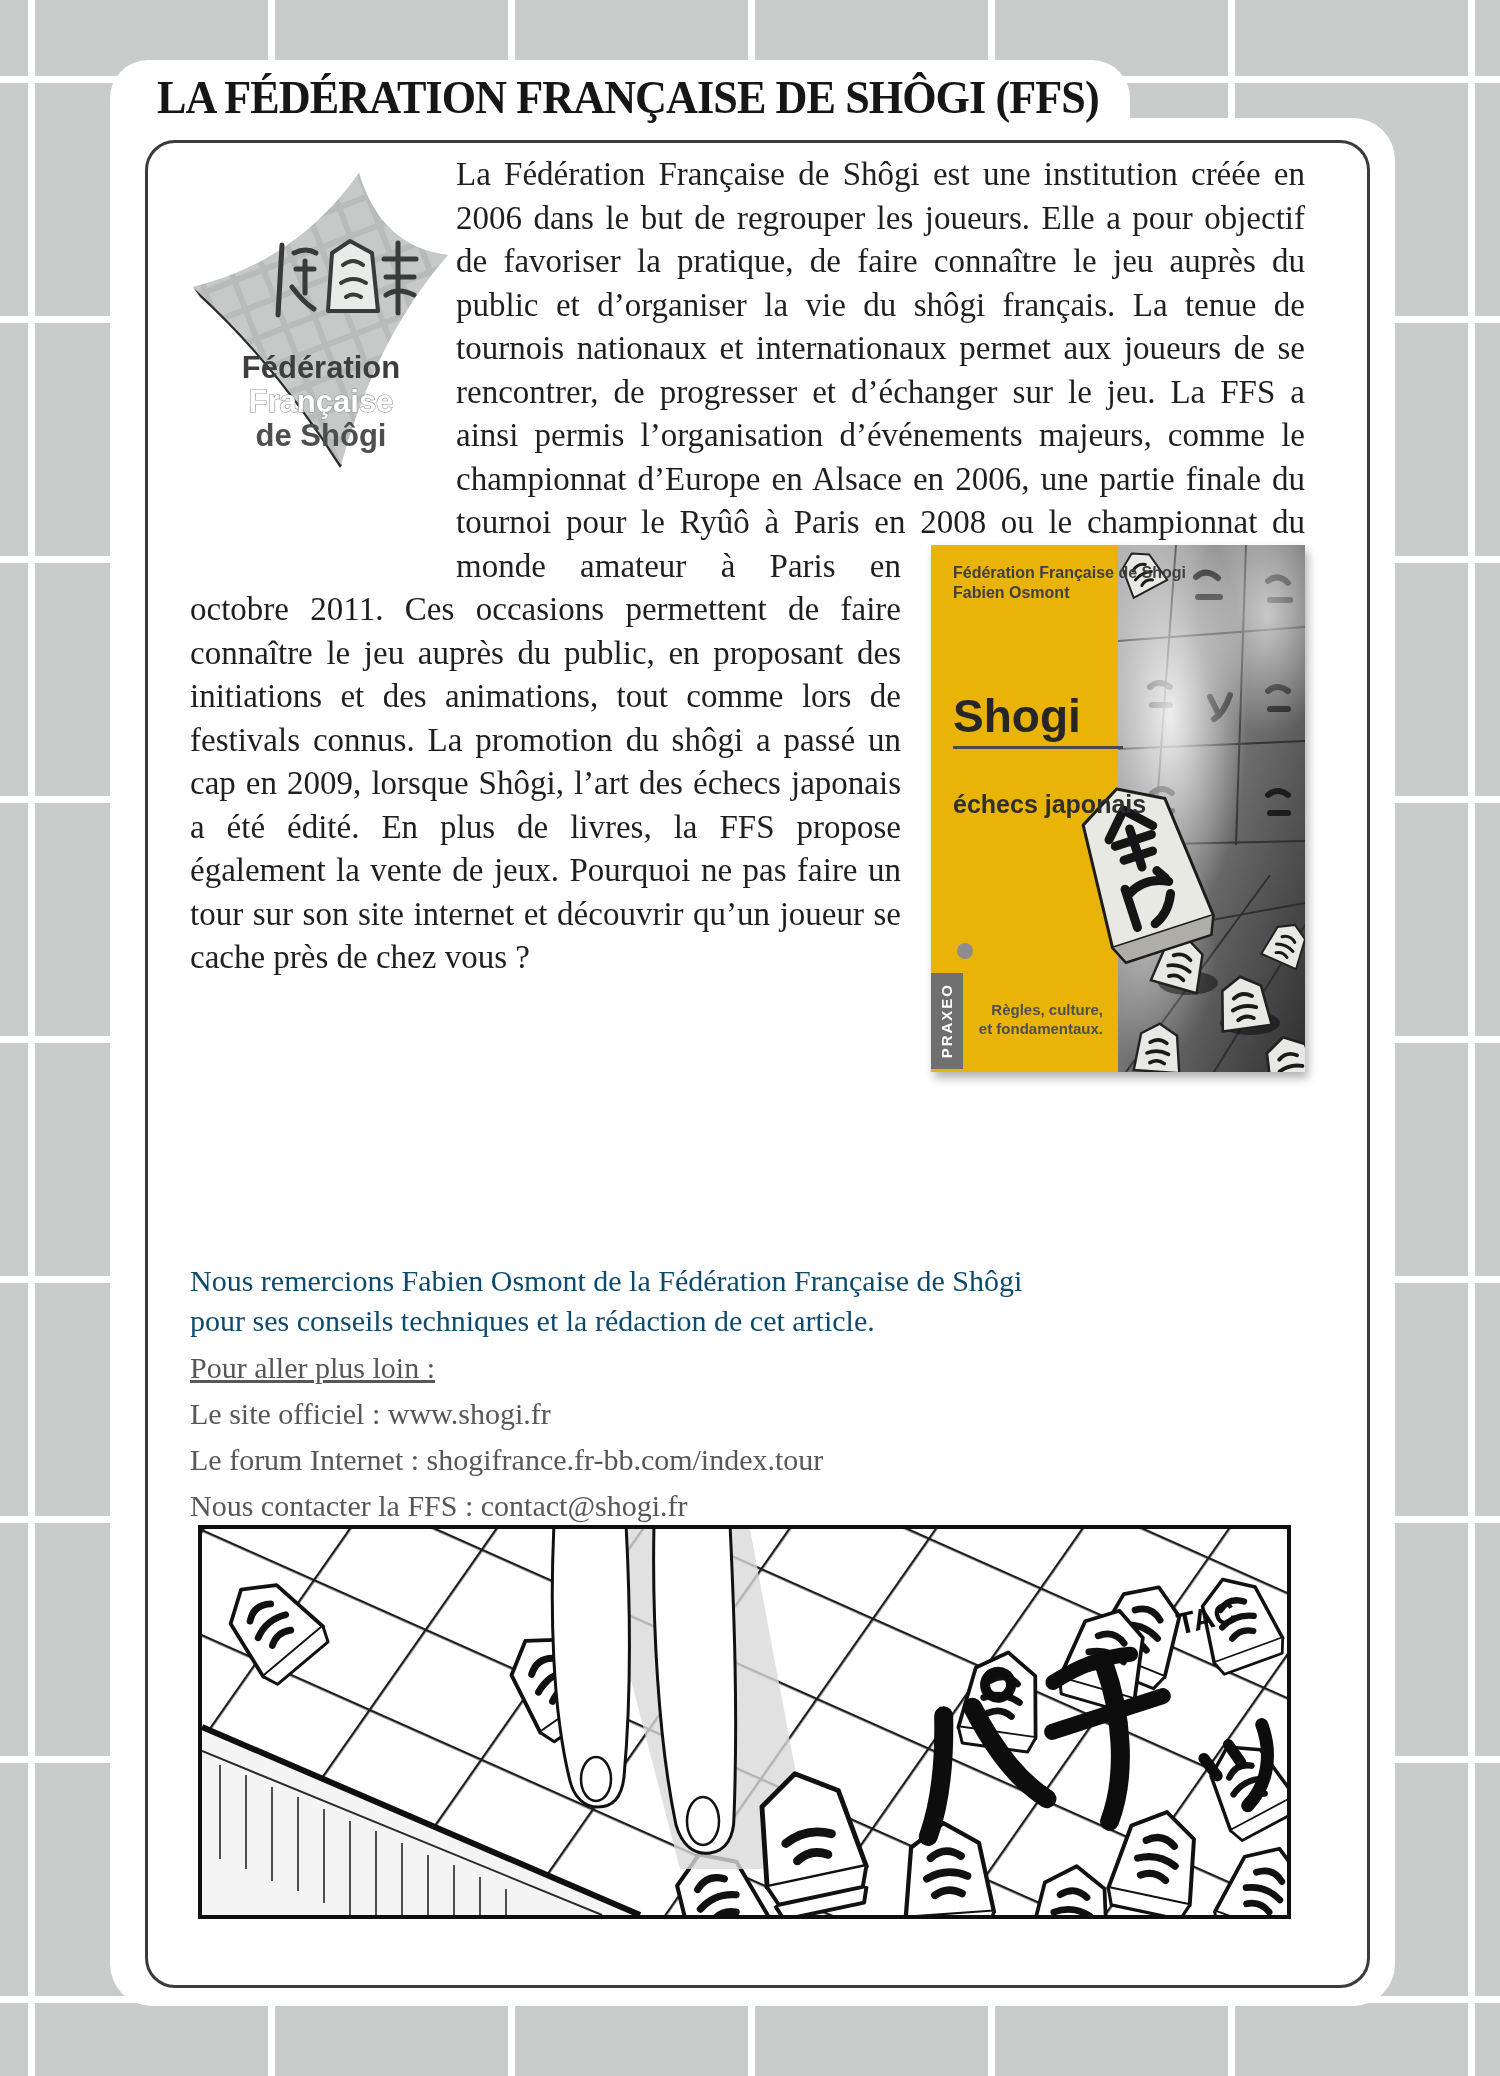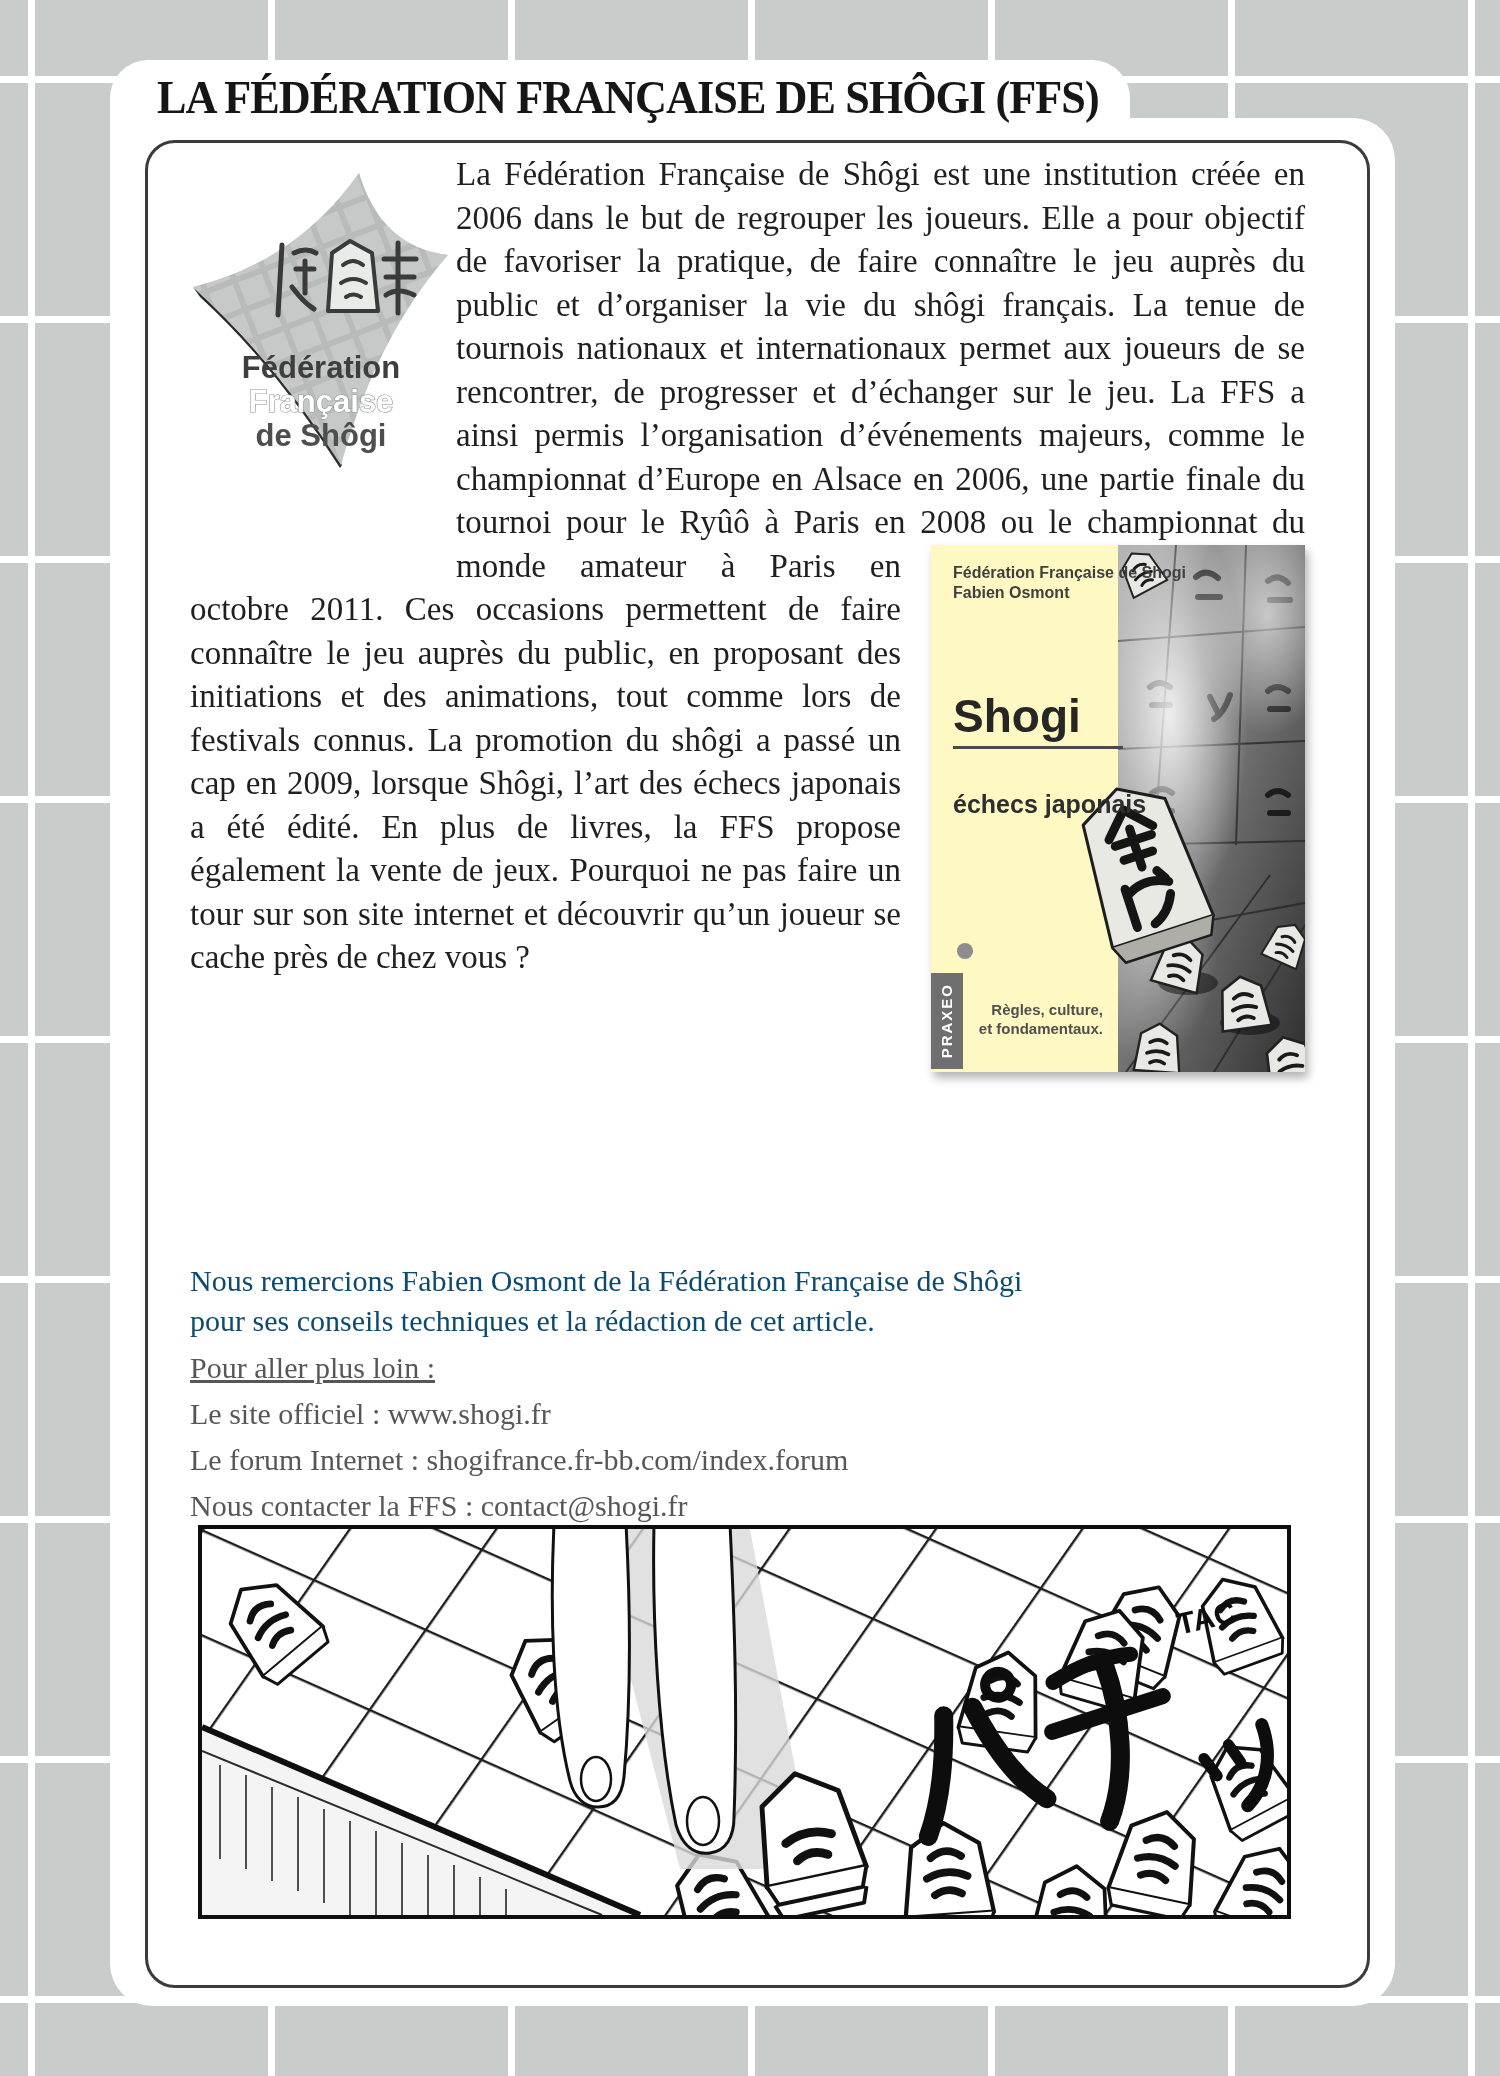--- a/index.html
+++ b/index.html
@@ -24,21 +24,21 @@
     background:#fff;border:3px solid #3b3b3b;border-radius:30px;
   }
   .article{
     position:absolute;left:42px;top:10px;width:1115px;
     font-size:33px;line-height:43.5px;color:#1f1f1f;text-align:justify;
   }
   .logo-float{float:left;width:266px;height:432px;}
   .logo-svg{margin-top:12px;}
   .cover-float{float:right;width:374px;height:527px;margin-left:30px;margin-bottom:6px;position:relative;display:block;}
   .book-cover{
-    position:absolute;inset:0;background:#fef9c3;
+    position:absolute;inset:0;background:#eab308;
     box-shadow:3px 6px 9px rgba(0,0,0,.3);
   }
   .cover-photo{position:absolute;right:0;top:0;width:187px;height:527px;}
   .cover-credits{position:absolute;left:22px;top:18px;font-family:"Liberation Sans",sans-serif;font-weight:700;font-size:16px;line-height:20px;color:#3f3f3f;}
   .cover-title{position:absolute;left:22px;top:150px;font-family:"Liberation Sans",sans-serif;font-weight:700;font-size:46px;color:#262626;border-bottom:3px solid #4a4a4a;padding:0 42px 8px 0;}
   .cover-subtitle{position:absolute;left:22px;top:238px;font-family:"Liberation Sans",sans-serif;font-weight:700;font-size:25px;color:#2e2e2e;}
   .cover-dot{position:absolute;left:26px;top:398px;width:16px;height:16px;border-radius:50%;background:#8d8d8d;}
   .praxeo-box{
     position:absolute;left:0;top:428px;width:32px;height:96px;background:#6f6f6f;
     display:flex;align-items:center;justify-content:center;
@@ -195,21 +195,21 @@
   </div>
 
   <div class="credits-block">
     <div>Nous remercions Fabien Osmont de la Fédération Française de Shôgi</div>
     <div>pour ses conseils techniques et la rédaction de cet article.</div>
   </div>
 
   <div class="links-block">
     <div class="links-heading">Pour aller plus loin :</div>
     <div>Le site officiel : www.shogi.fr</div>
-    <div>Le forum Internet : shogifrance.fr-bb.com/index.forum</div>
+    <div>Le forum Internet : shogifrance.fr-bb.com/index.tour</div>
     <div>Nous contacter la FFS : contact@shogi.fr</div>
   </div>
 
   <div class="manga-panel">
     <svg width="1085" height="386" viewBox="0 0 1085 386">
       <defs>
         <clipPath id="board">
             <path d="M0 0 H1085 V386 H438 L0 198 Z"></path>
           </clipPath>
         <pattern id="ga" width="400" height="96" patternUnits="userSpaceOnUse" patternTransform="rotate(24)">

